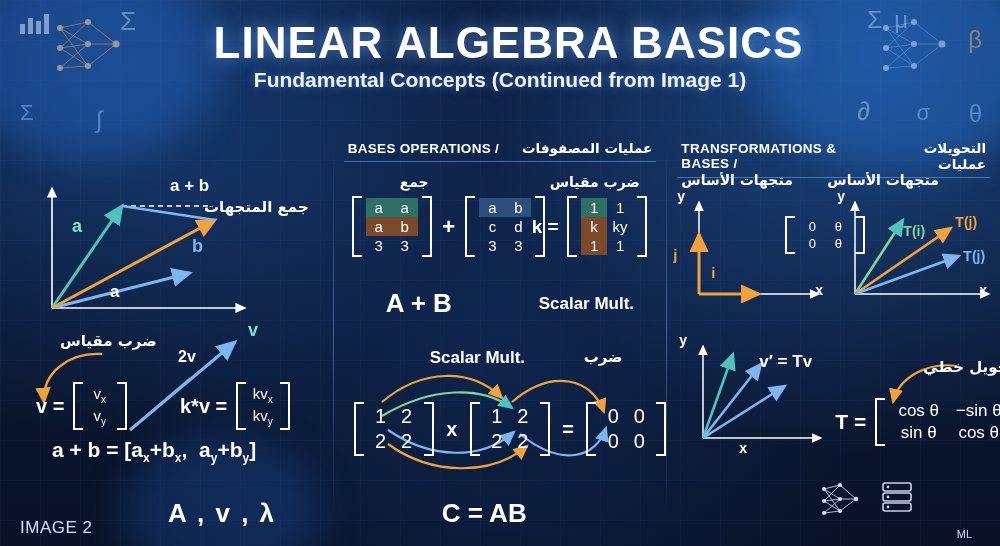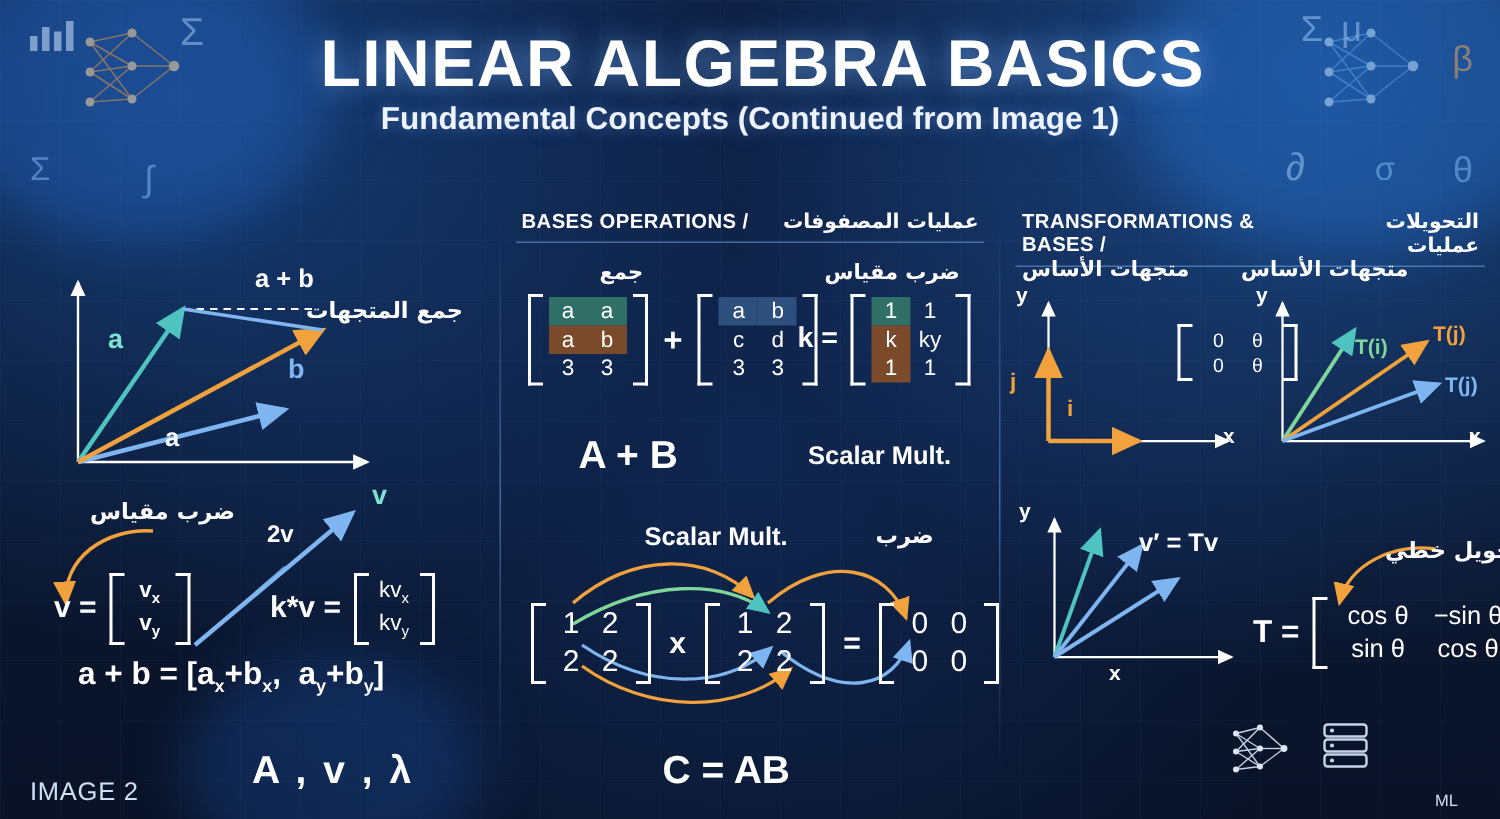--- a/index.html
+++ b/index.html
@@ -205,21 +205,21 @@
       <div class="lbl bold teal" style="left:248px;top:180px;font-size:18px;">v</div>
       <div class="lbl bold white" style="left:178px;top:208px;font-size:16px;">2v</div>
       <div class="lbl bold white ar" style="left:60px;top:192px;font-size:15px;">ضرب مقياس</div>
 
       <svg class="deco" style="left:30px;top:208px;opacity:1;" width="90" height="70" viewBox="0 0 90 70">
         <path d="M72 6 C 40 4, 12 24, 14 54" stroke="#f2a23c" stroke-width="2.4" fill="none" marker-end="url(#arrO)"></path>
       </svg>
 
       <div class="lbl" style="left:36px;top:242px;">
         <span class="bold white" style="font-size:20px;vertical-align:middle;">v =</span>
-        <span class="mat" style="vertical-align:middle;margin-left:4px;font-weight:bold;">
+        <span class="mat" style="vertical-align:middle;margin-left:4px;">
           <span class="brk l"></span>
           <span class="cells">
             <span class="row">
                 <span class="cell">v<sub style="font-size:10px;">x</sub></span>
               </span>
             <span class="row">
                 <span class="cell">v<sub style="font-size:10px;">y</sub></span>
               </span>
           </span>
           <span class="brk r"></span>

